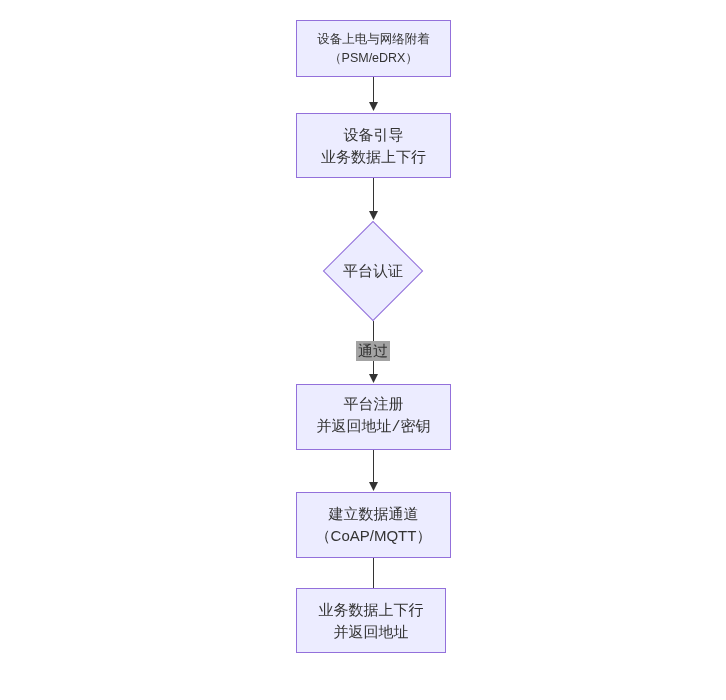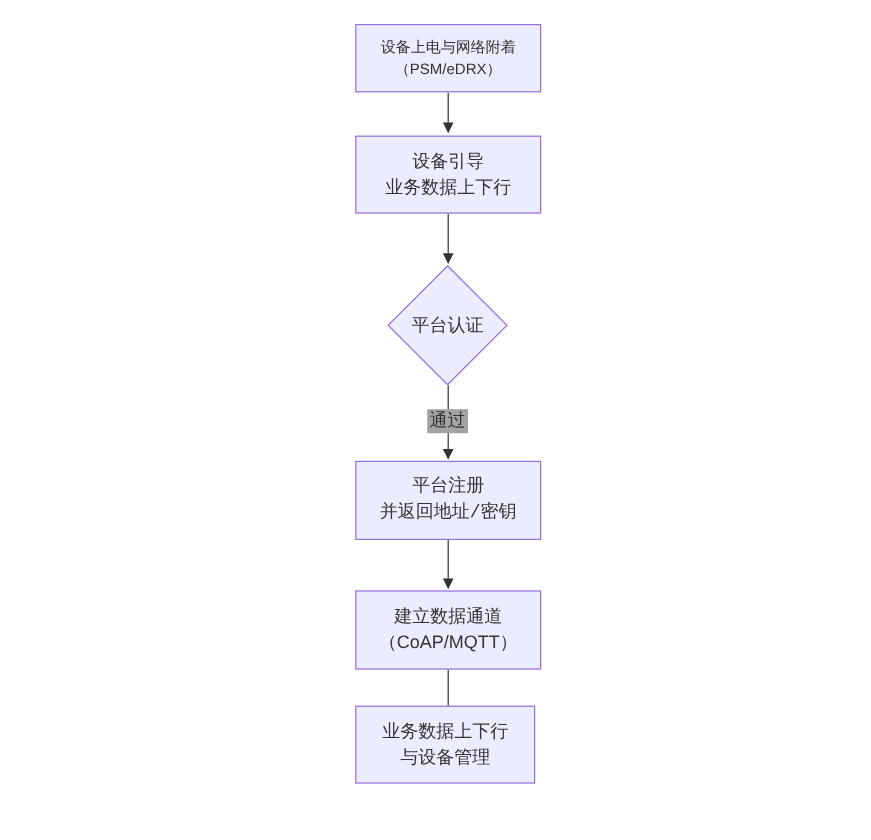--- a/index.html
+++ b/index.html
@@ -122,16 +122,16 @@
     <div>并返回地址/密钥</div>
   </div>
 
   <div class="node" style="left:296px; top:492px; width:155px; height:66px;">
     <div>建立数据通道</div>
     <div>（CoAP/MQTT）</div>
   </div>
 
   <div class="node" style="left:296px; top:588px; width:150px; height:65px;">
     <div>业务数据上下行</div>
-    <div>与设备管理</div>
+    <div>并返回地址</div>
   </div>
 
 </div>
 
 </body></html>

